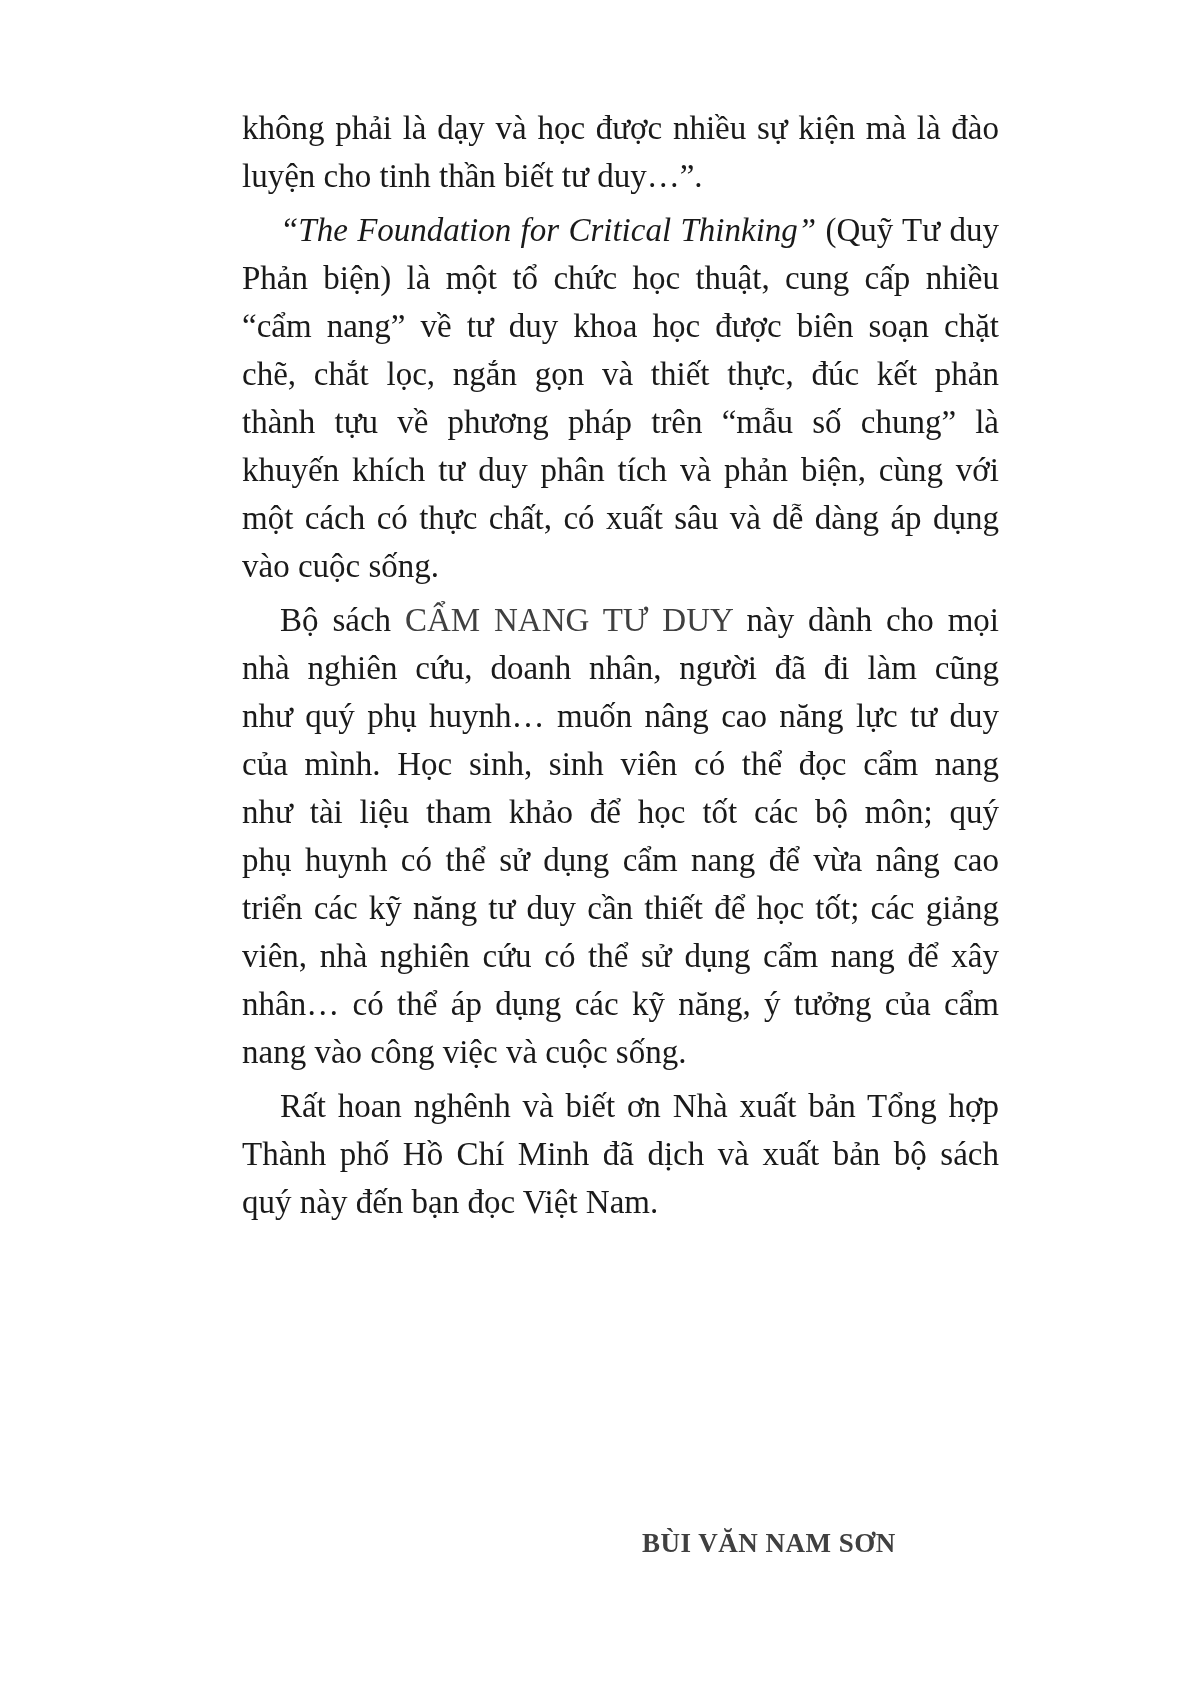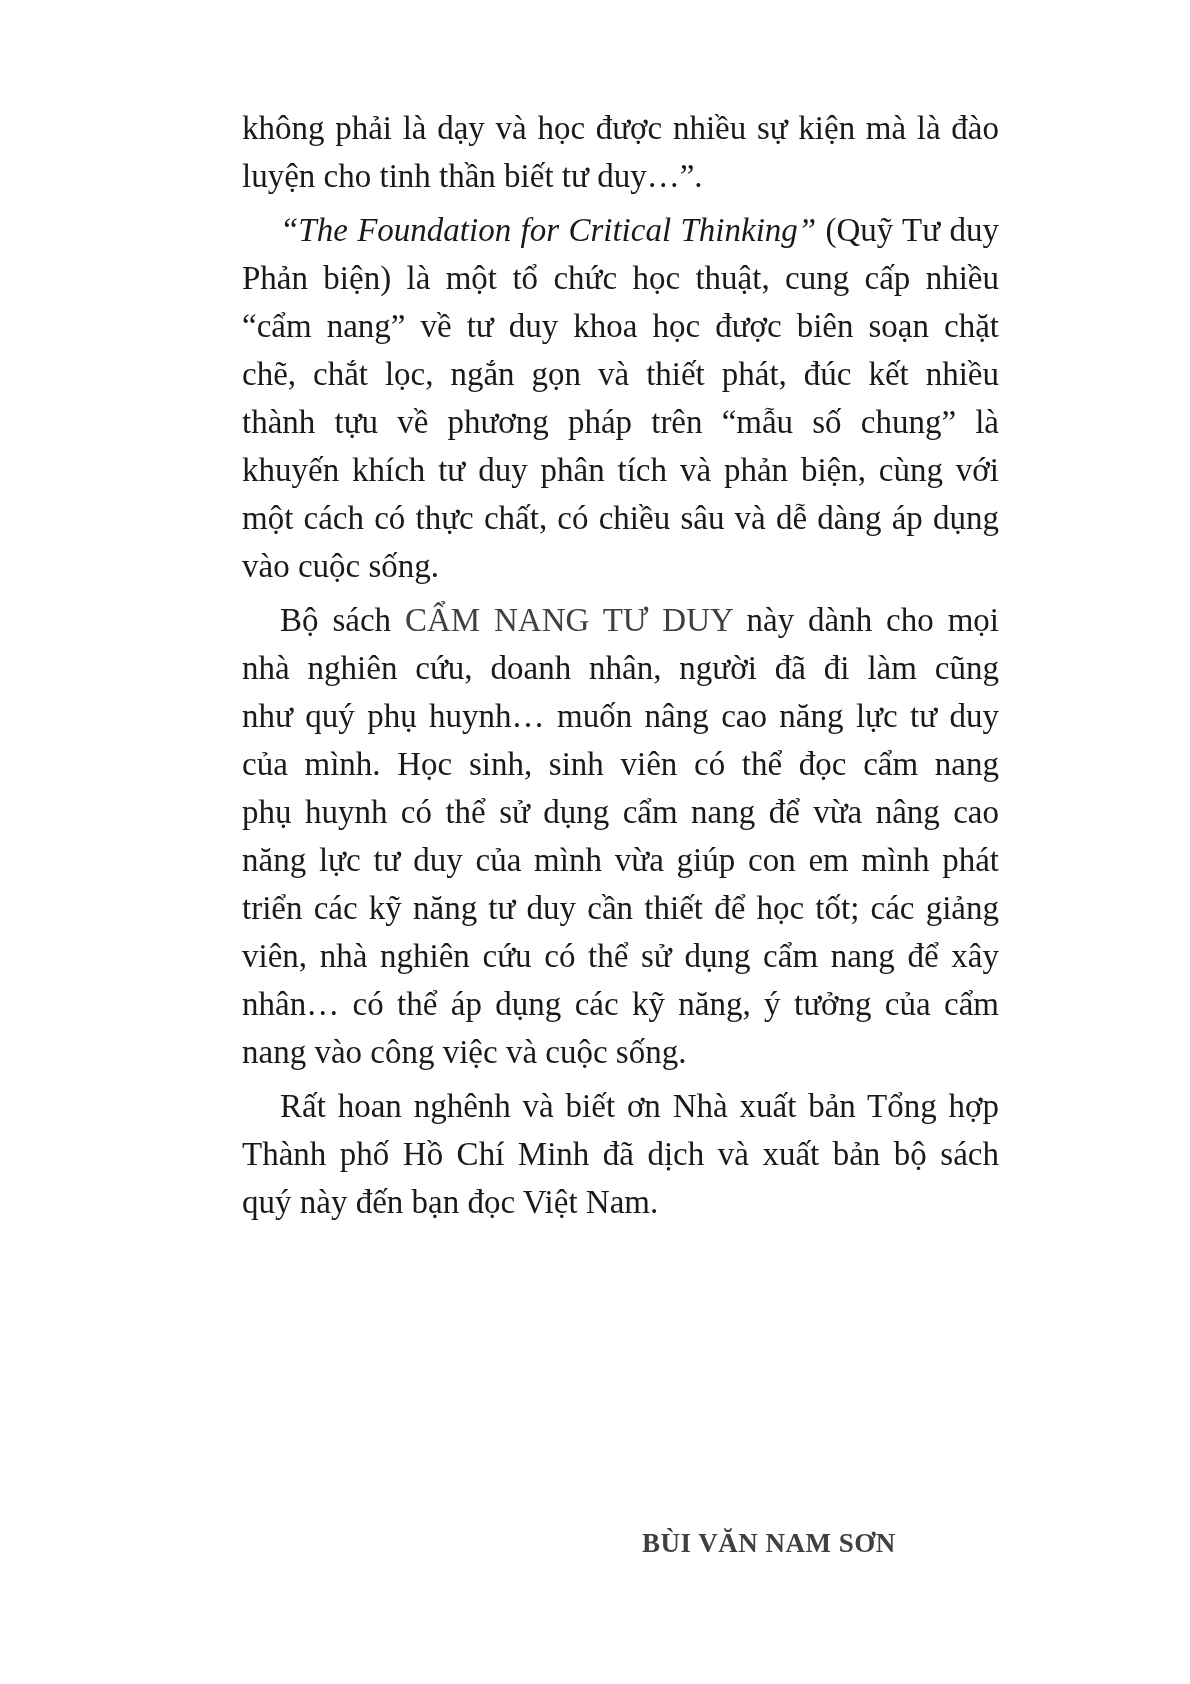--- a/index.html
+++ b/index.html
@@ -65,34 +65,34 @@
 
   <div class="para">
     <span class="line" style="word-spacing: 0px;">không phải là dạy và học được nhiều sự kiện mà là đào</span>
     <span class="line last">luyện cho tinh thần biết tư duy…”.</span>
   </div>
 
   <div class="para">
     <span class="line indent" style="word-spacing: -0.00223214px;"><span class="seg italic">“The Foundation for Critical Thinking”</span><span class="seg"> (Quỹ Tư duy</span></span>
     <span class="line" style="word-spacing: 0px;">Phản biện) là một tổ chức học thuật, cung cấp nhiều</span>
     <span class="line" style="word-spacing: 0px;">“cẩm nang” về tư duy khoa học được biên soạn chặt</span>
-    <span class="line" style="word-spacing: 0px;">chẽ, chắt lọc, ngắn gọn và thiết phát, đúc kết nhiều</span>
+    <span class="line" style="word-spacing: 0px;">chẽ, chắt lọc, ngắn gọn và thiết thực, đúc kết phản</span>
     <span class="line" style="word-spacing: 0px;">thành tựu về phương pháp trên “mẫu số chung” là</span>
     <span class="line" style="word-spacing: 0px;">khuyến khích tư duy phân tích và phản biện, cùng với</span>
-    <span class="line" style="word-spacing: 0px;">một cách có thực chất, có chiều sâu và dễ dàng áp dụng</span>
+    <span class="line" style="word-spacing: 0px;">một cách có thực chất, có xuất sâu và dễ dàng áp dụng</span>
     <span class="line last">vào cuộc sống.</span>
   </div>
 
   <div class="para">
     <span class="line indent" style="word-spacing: -0.00173611px;"><span class="seg">Bộ sách </span><span class="seg highlight">CẨM NANG TƯ DUY</span><span class="seg"> này dành cho mọi</span></span>
     <span class="line" style="word-spacing: 0px;">nhà nghiên cứu, doanh nhân, người đã đi làm cũng</span>
     <span class="line" style="word-spacing: 0px;">như quý phụ huynh… muốn nâng cao năng lực tư duy</span>
     <span class="line" style="word-spacing: 0px;">của mình. Học sinh, sinh viên có thể đọc cẩm nang</span>
+    <span class="line" style="word-spacing: 0px;">như tài liệu tham khảo để học tốt các bộ môn; quý</span>
     <span class="line" style="word-spacing: 0px;">phụ huynh có thể sử dụng cẩm nang để vừa nâng cao</span>
-    <span class="line" style="word-spacing: 0px;">năng lực tư duy của mình vừa giúp con em mình phát</span>
     <span class="line" style="word-spacing: 0px;">triển các kỹ năng tư duy cần thiết để học tốt; các giảng</span>
     <span class="line" style="word-spacing: 0px;">viên, nhà nghiên cứu có thể sử dụng cẩm nang để xây</span>
     <span class="line" style="word-spacing: 0px;">nhân… có thể áp dụng các kỹ năng, ý tưởng của cẩm</span>
     <span class="line last">nang vào công việc và cuộc sống.</span>
   </div>
 
   <div class="para">
     <span class="line indent" style="word-spacing: 0px;">Rất hoan nghênh và biết ơn Nhà xuất bản Tổng hợp</span>
     <span class="line" style="word-spacing: 0px;">Thành phố Hồ Chí Minh đã dịch và xuất bản bộ sách</span>
     <span class="line last">quý này đến bạn đọc Việt Nam.</span>

